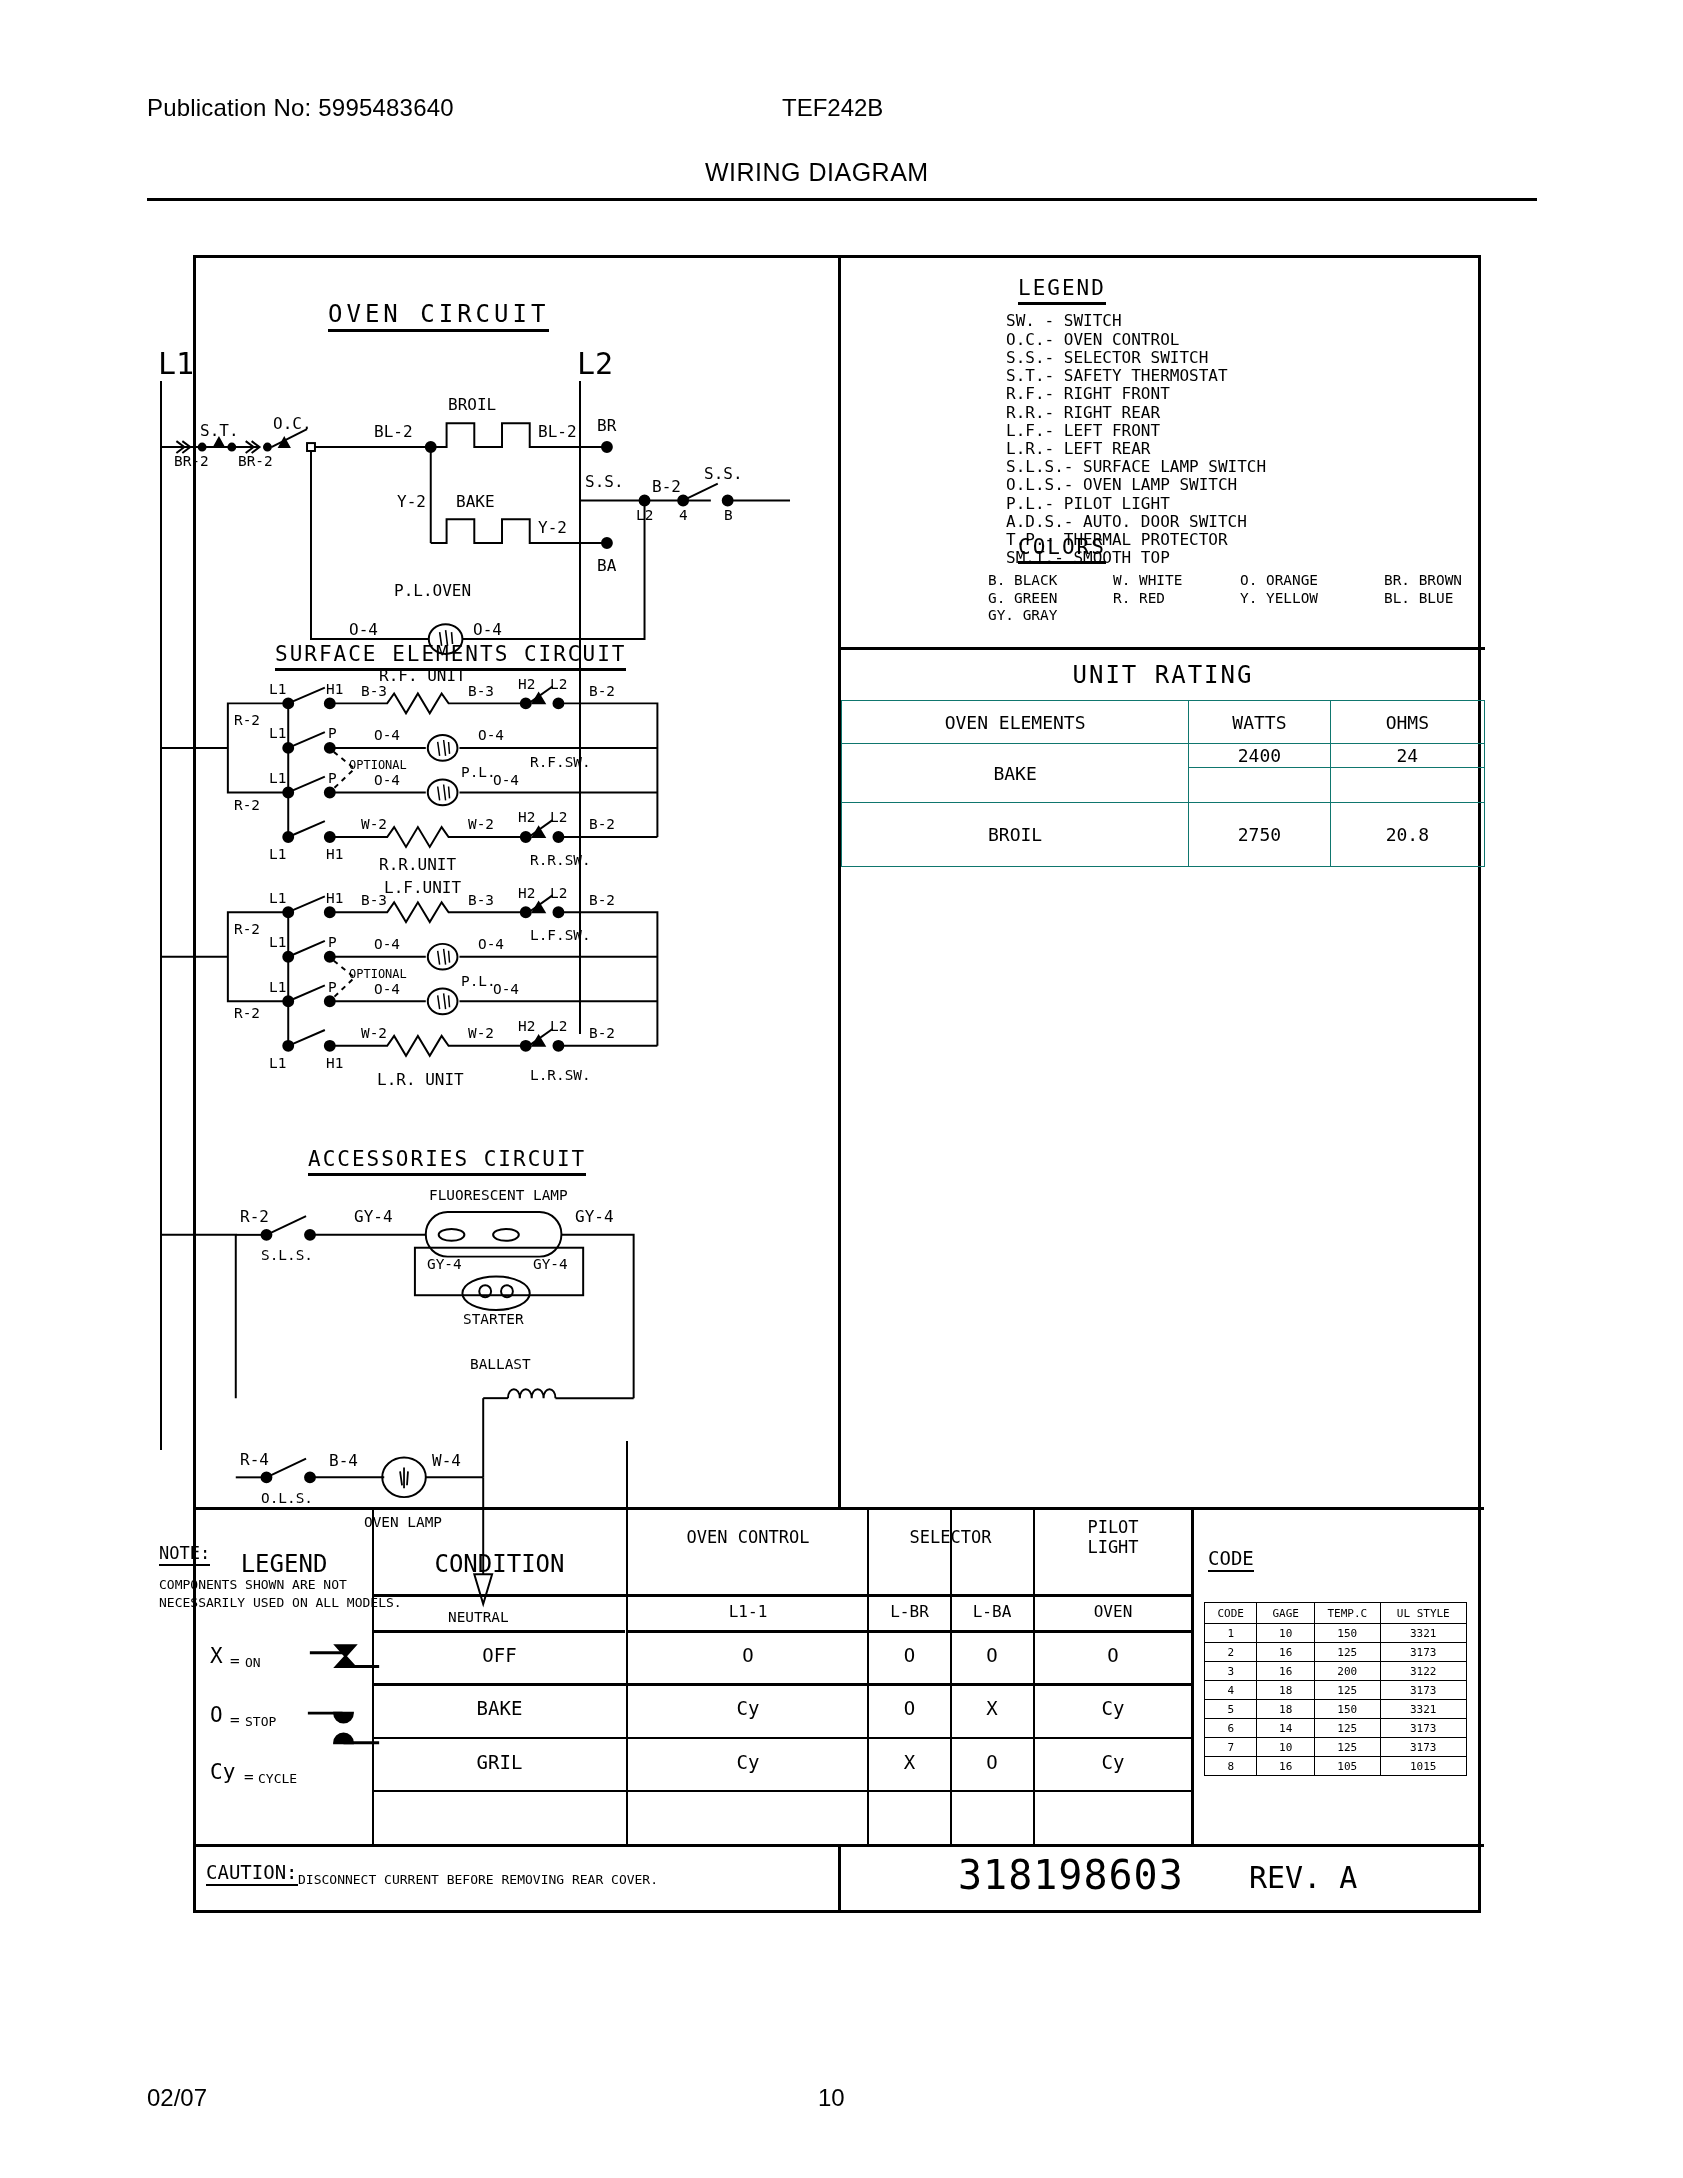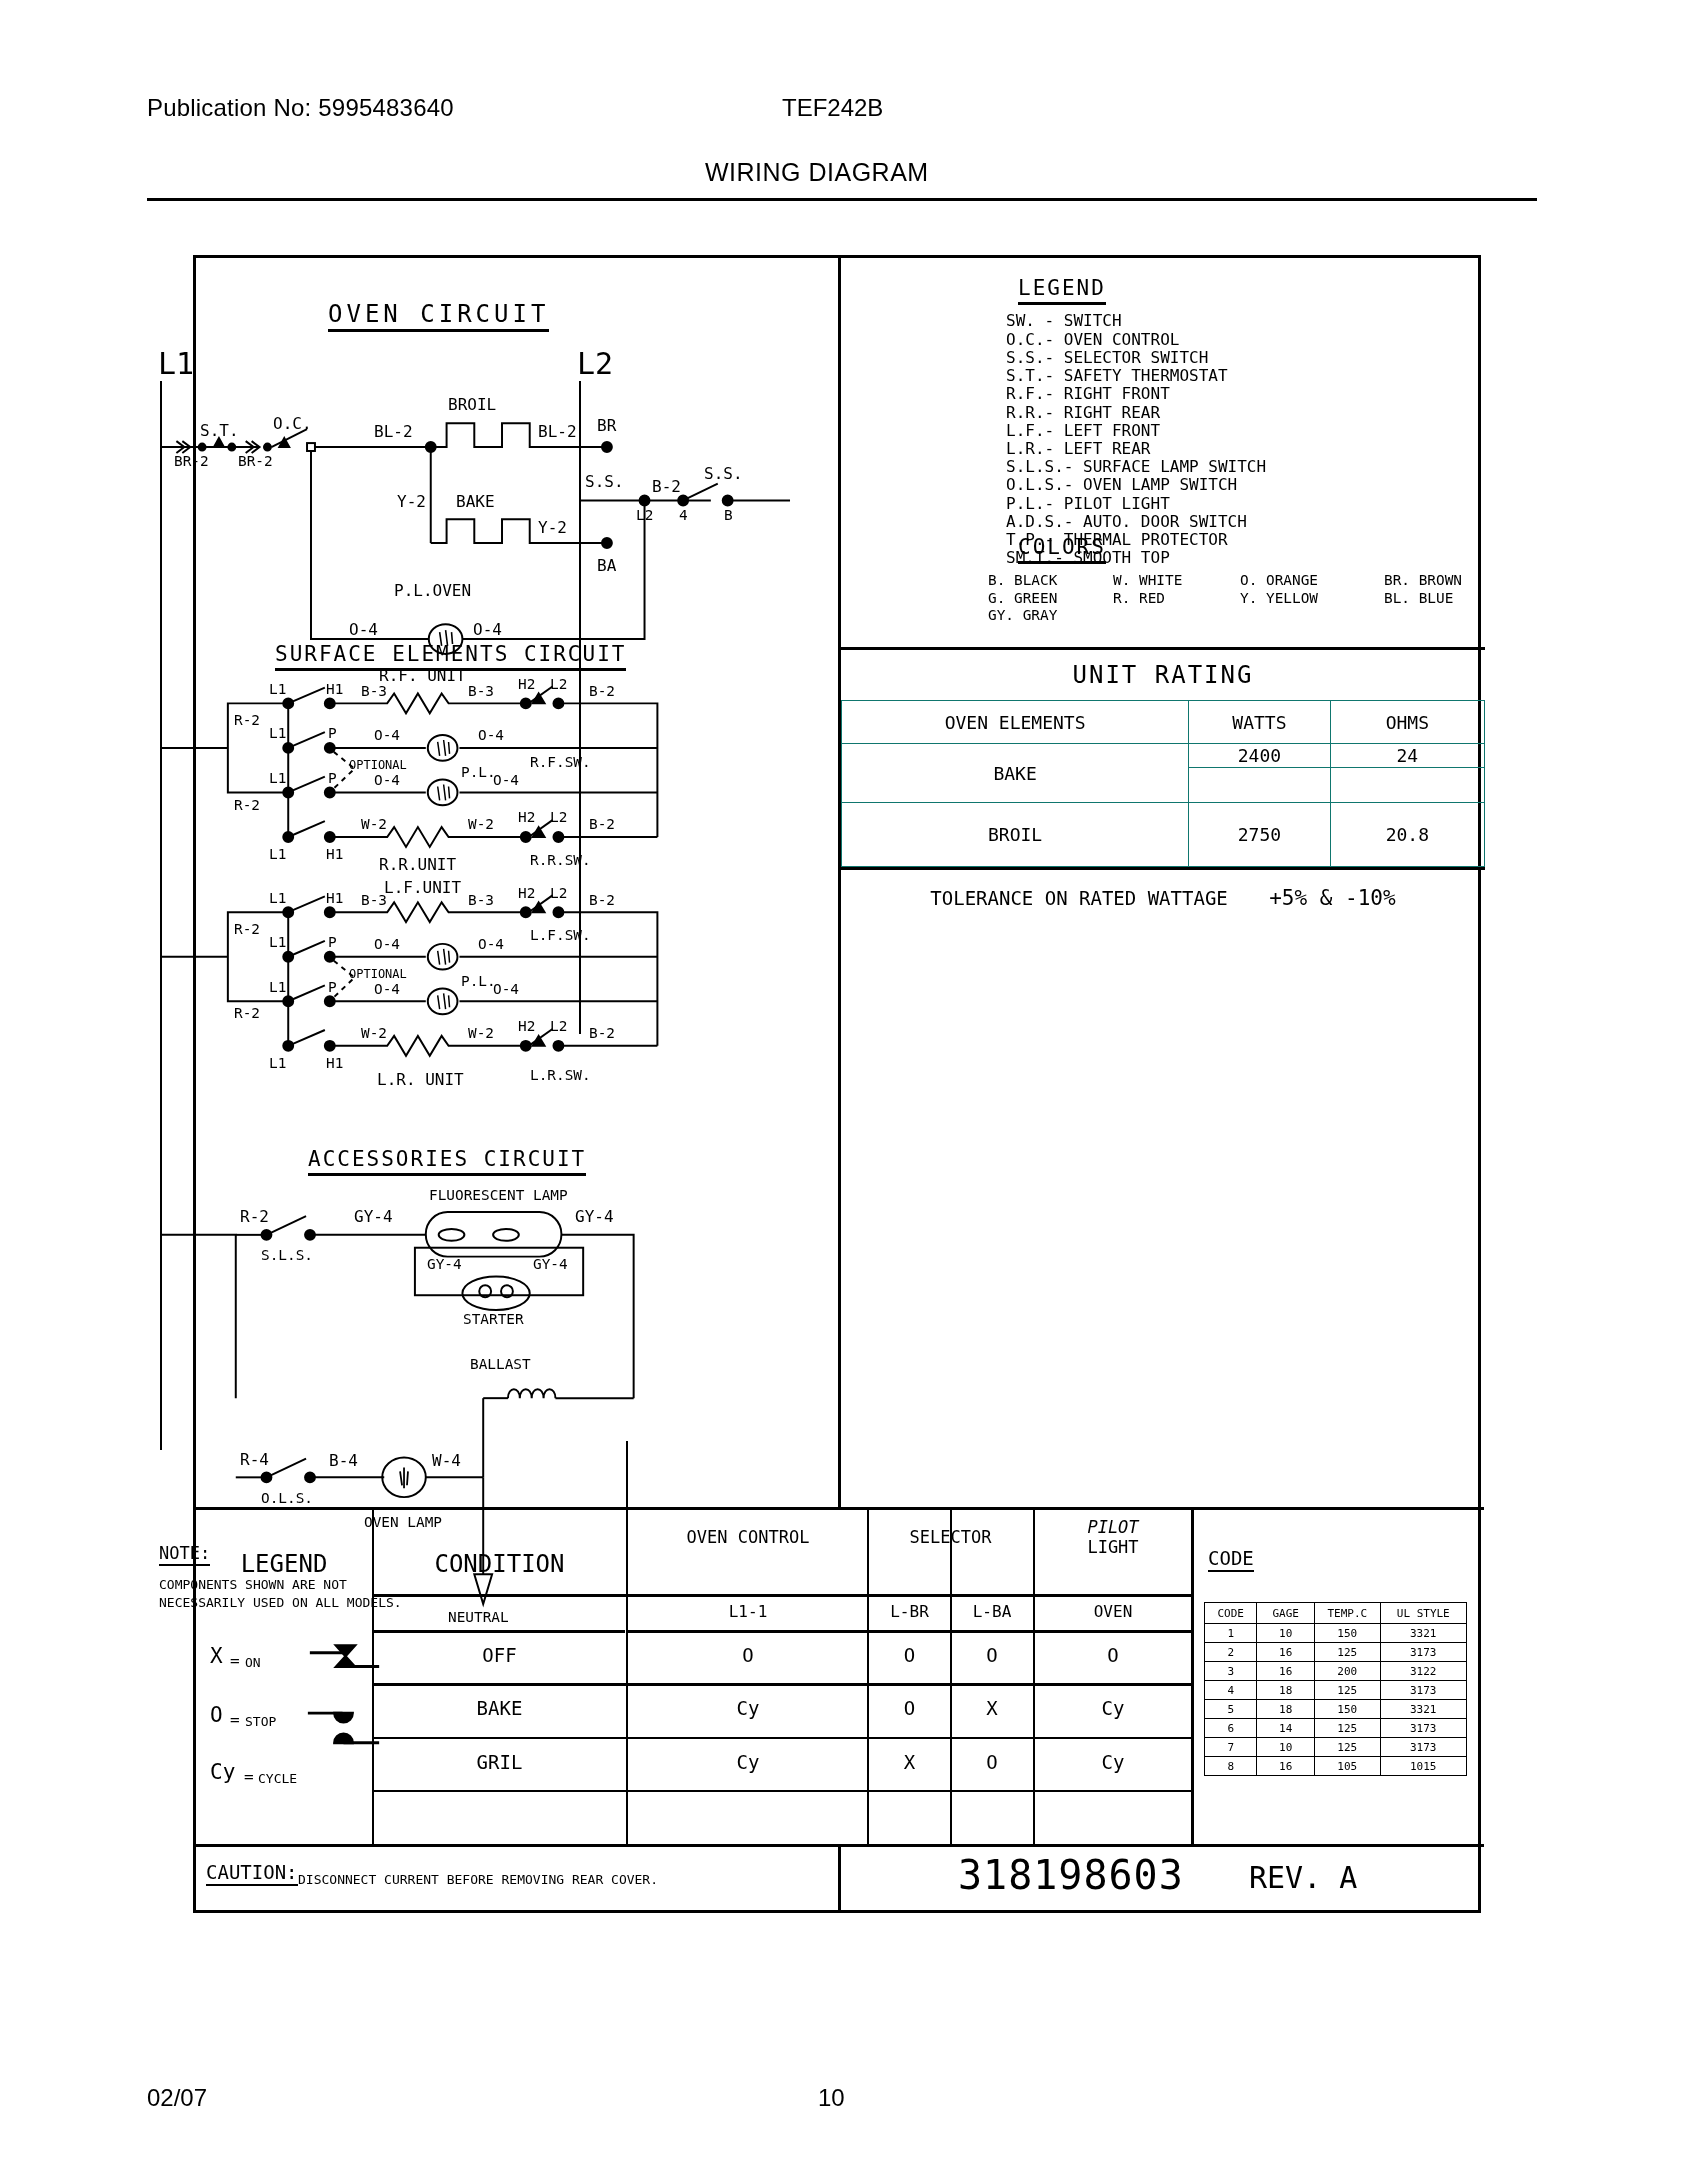--- a/index.html
+++ b/index.html
@@ -419,24 +419,20 @@
             <td style="height:32px;"></td>
             <td></td>
           </tr>
           <tr>
             <td style="height:61px;">BROIL</td>
             <td>2750</td>
             <td>20.8</td>
           </tr>
         </tbody>
       </table>
-      <div class="ur-tol">
-        <span class="m t16" style="position:static;">TOLERANCE ON RATED WATTAGE</span>
-        <span class="m t18" style="position:static;margin-left:30px;">+5% &amp; -10%</span>
-      </div>
     </div>
 
     <div class="bt">
 
       <div class="bline" style="left:176px;top:0;width:2px;height:337px;"></div>
       <div class="bline" style="left:430px;top:-66px;width:2px;height:403px;"></div>
       <div class="bline" style="left:671px;top:0;width:2px;height:337px;"></div>
       <div class="bline" style="left:754px;top:0;width:2px;height:337px;"></div>
       <div class="bline" style="left:837px;top:0;width:2px;height:337px;"></div>
       <div class="bline" style="left:995px;top:0;width:3px;height:337px;"></div>
@@ -446,21 +442,21 @@
       <div class="bline" style="left:176px;top:123px;width:253px;height:3px;"></div>
       <div class="bline" style="left:176px;top:176px;width:819px;height:3px;"></div>
       <div class="bline" style="left:176px;top:230px;width:819px;height:2px;"></div>
       <div class="bline" style="left:176px;top:283px;width:819px;height:2px;"></div>
       <div class="bline" style="left:0;top:337px;width:1288px;height:3px;"></div>
 
       <div class="cell m t20" style="left:0;top:45px;width:176px;text-align:center;">LEGEND</div>
       <div class="cell m t20" style="left:178px;top:45px;width:251px;text-align:center;">CONDITION</div>
       <div class="cell m t14" style="left:432px;top:22px;width:240px;text-align:center;">OVEN CONTROL</div>
       <div class="cell m t14" style="left:673px;top:22px;width:163px;text-align:center;">SELECTOR</div>
-      <div class="cell m t14" style="left:839px;top:12px;width:156px;text-align:center;font-style:italic;">PILOT</div>
+      <div class="cell m t14" style="left:839px;top:12px;width:156px;text-align:center;">PILOT</div>
       <div class="cell m t14" style="left:839px;top:32px;width:156px;text-align:center;">LIGHT</div>
 
       <div class="cell m t13" style="left:432px;top:97px;width:240px;text-align:center;">L1-1</div>
       <div class="cell m t13" style="left:673px;top:97px;width:81px;text-align:center;">L-BR</div>
       <div class="cell m t13" style="left:756px;top:97px;width:80px;text-align:center;">L-BA</div>
       <div class="cell m t13" style="left:839px;top:97px;width:156px;text-align:center;">OVEN</div>
 
       <div class="cell m t18" style="left:14px;top:139px;">X</div>
       <div class="cell m t13" style="left:34px;top:146px;">=</div>
       <div class="cell m t11" style="left:49px;top:149px;">ON</div>

